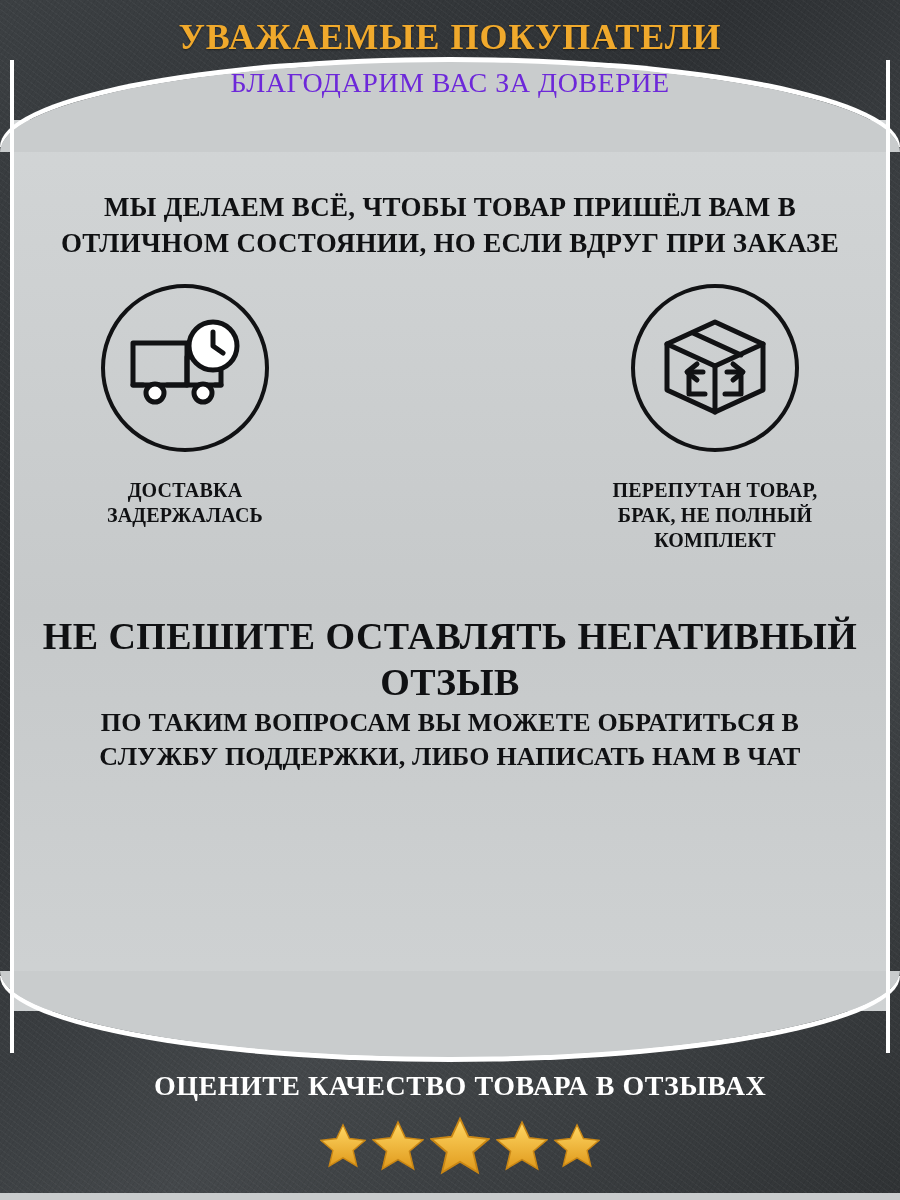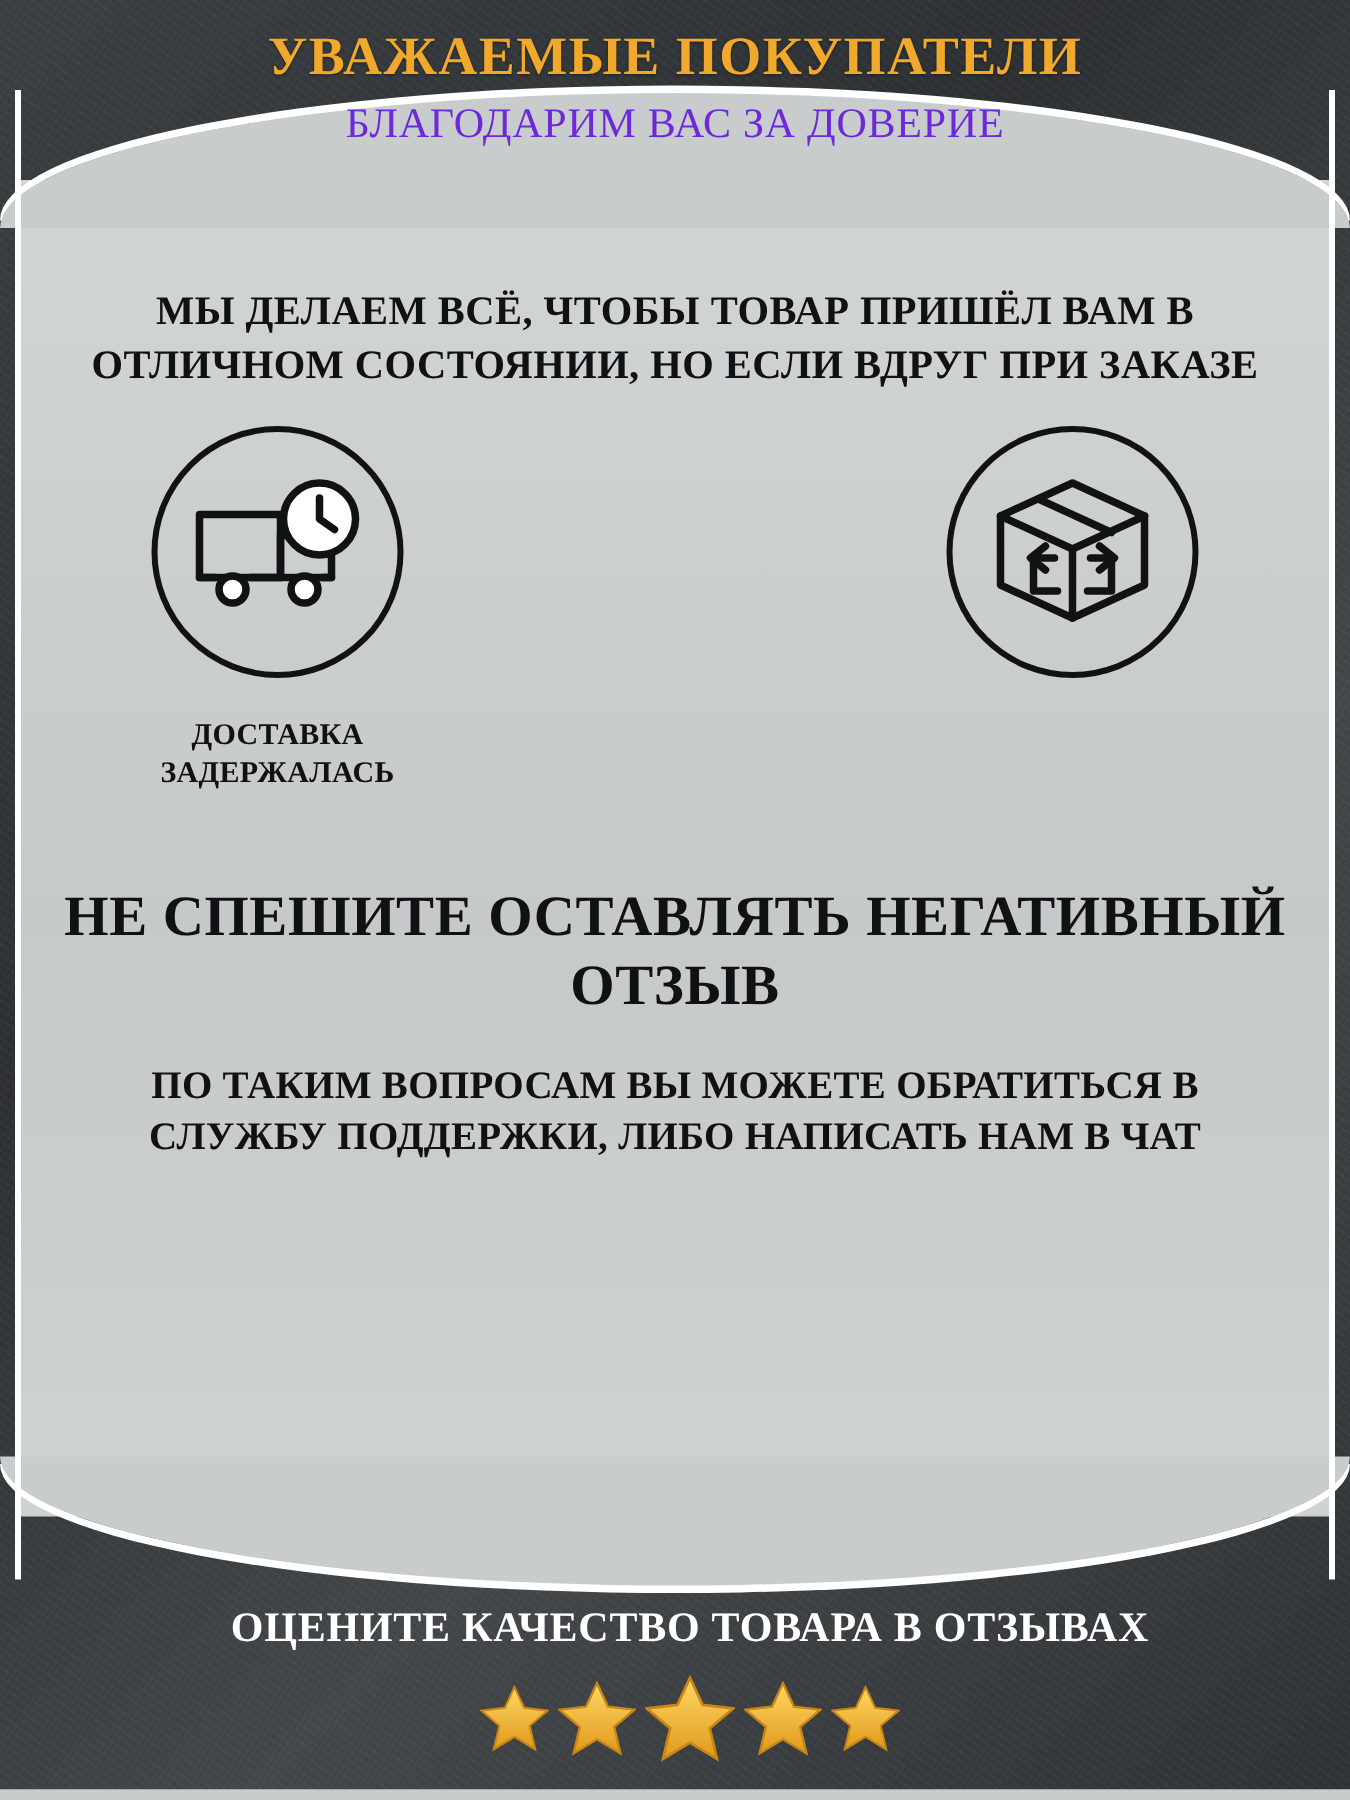--- a/index.html
+++ b/index.html
@@ -167,21 +167,20 @@
 
   .headline {
     margin-top: 60px;
     font-size: 38px;
     font-weight: bold;
     text-transform: uppercase;
     line-height: 1.22;
     letter-spacing: .4px;
   }
   .support {
-    margin-top: 26px;
     font-size: 26px;
     font-weight: bold;
     text-transform: uppercase;
     line-height: 1.32;
     letter-spacing: .2px;
   }
 
   
   .footer {
     position: absolute;
@@ -253,20 +252,21 @@
             <path d="M14 34 L62 12 L110 34 L62 56 Z"></path>
             <path d="M14 34 V80 L62 102 V56"></path>
             <path d="M110 34 V80 L62 102"></path>
             <path d="M40 23 L88 45"></path>
             <path d="M50 62 L36 62 L36 84 L52 84"></path>
             <path d="M44 54 L34 62 L44 70"></path>
             <path d="M74 62 L88 62 L88 84 L72 84"></path>
             <path d="M80 54 L90 62 L80 70"></path>
           </svg>
         </div>
+        <div class="icon-caption">ПЕРЕПУТАН ТОВАР, БРАК, НЕ ПОЛНЫЙ КОМПЛЕКТ</div>
       </div>
 
 
     </div>
 
     <div class="headline">НЕ СПЕШИТЕ ОСТАВЛЯТЬ НЕГАТИВНЫЙ ОТЗЫВ</div>
     <div class="support">ПО ТАКИМ ВОПРОСАМ ВЫ МОЖЕТЕ ОБРАТИТЬСЯ В СЛУЖБУ ПОДДЕРЖКИ, ЛИБО НАПИСАТЬ НАМ В ЧАТ</div>
   </div>
 
   <div class="footer">

